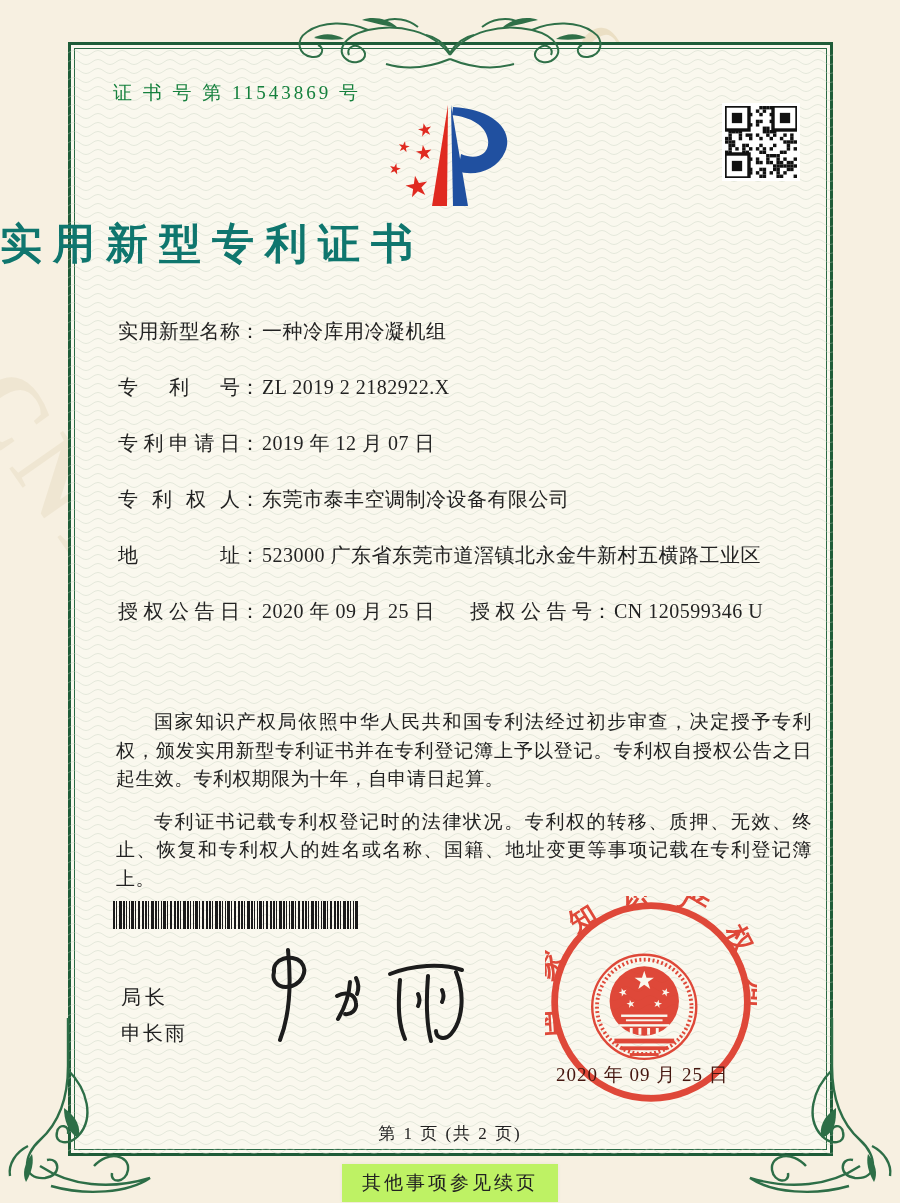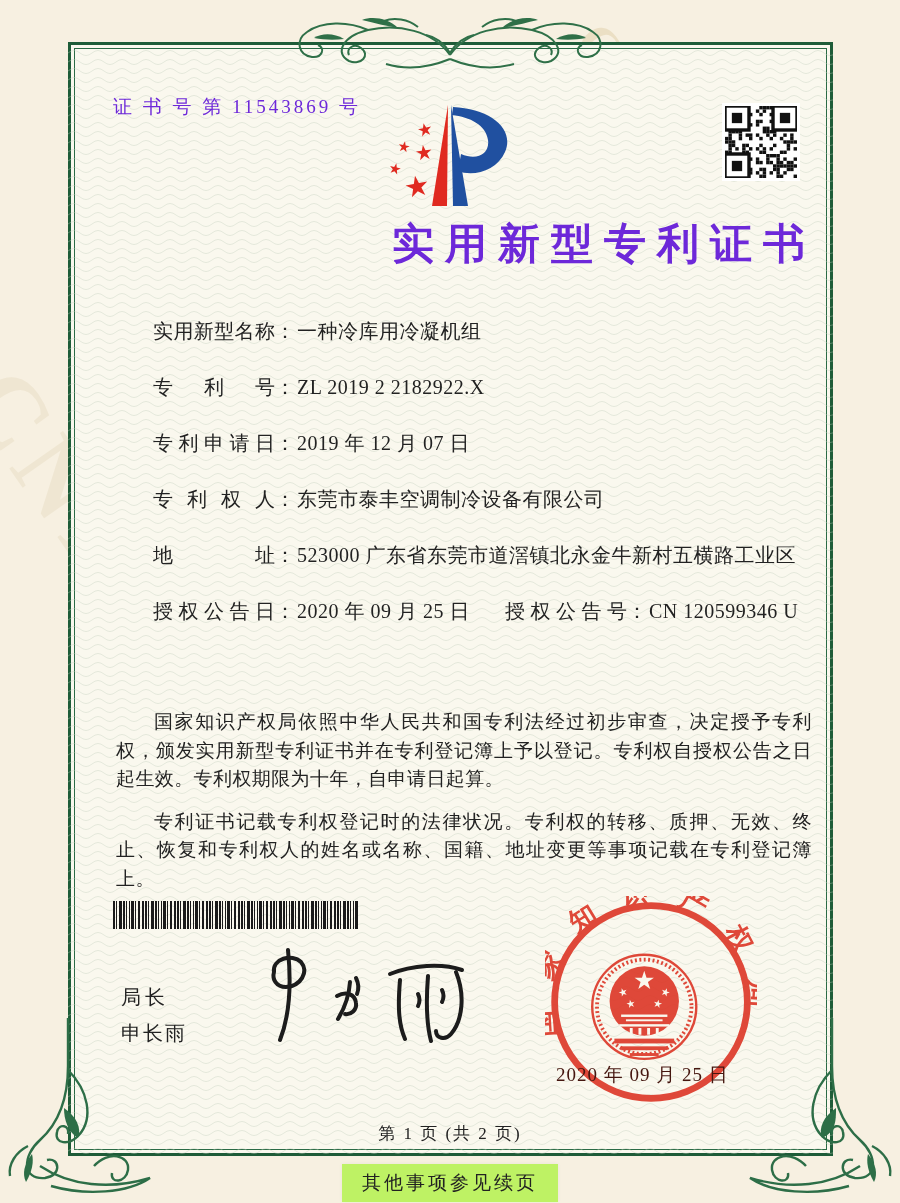--- a/index.html
+++ b/index.html
@@ -7,28 +7,28 @@
         font-family:"Liberation Serif","DejaVu Serif",serif;color:#222;}
   .watermark{position:absolute;font-weight:bold;letter-spacing:10px;pointer-events:none;
              font-family:"Liberation Serif",serif;}
   .wm1{left:545px;top:86px;font-size:56px;color:#ebdfc4;transform:rotate(52deg);}
   .wm2{left:548px;top:330px;font-size:60px;color:#e9dcc0;transform:rotate(54deg);}
   .wm3{left:-88px;top:470px;font-size:100px;color:#efe6d2;transform:rotate(55deg);}
   .frame{position:absolute;left:68px;top:42px;width:765px;height:1114px;
          border:3px solid #1e5c38;background:#faf8ee;box-sizing:border-box;}
   .frame-inner{position:absolute;left:3px;top:3px;right:3px;bottom:3px;border:1px solid #2a6b45;}
   .waves{position:absolute;left:68px;top:42px;width:765px;height:1114px;opacity:.38;pointer-events:none;}
-  .cert-no{position:absolute;left:113px;top:94px;font-size:19px;letter-spacing:3px;color:#6d28d9;}
+  .cert-no{position:absolute;left:113px;top:80px;font-size:19px;letter-spacing:3px;color:#15803d;}
   .logo{position:absolute;left:385px;top:96px;}
   .qr{position:absolute;left:722px;top:103px;background:#fff;padding:3px;}
-  .title{position:absolute;left:0;top:216px;width:816px;text-align:right;font-size:42px;
-         font-weight:700;letter-spacing:11px;color:#6d28d9;}
+  .title{position:absolute;left:0;top:216px;width:816px;text-align:left;font-size:42px;
+         font-weight:700;letter-spacing:11px;color:#0f766e;}
   .fields{position:absolute;left:118px;top:318px;font-size:20px;}
   .frow{height:56px;white-space:nowrap;position:relative;}
-  .flabel{display:inline-block;width:122px;text-align:justify;text-align-last:justify;vertical-align:top;margin-left:35px;}
+  .flabel{display:inline-block;width:122px;text-align:justify;text-align-last:justify;vertical-align:top;}
   .fcolon{display:inline-block;width:22px;}
   .fvalue{letter-spacing:.5px;margin-top:33px;}
   .grant2{position:absolute;left:352px;top:0;}
   .paras{position:absolute;left:102px;top:694px;width:724px;font-size:19px;line-height:28.5px;
          letter-spacing:.4px;text-align:justify;}
   .paras p{margin:14px;text-indent:2em;}
   .barcode{position:absolute;left:113px;top:901px;}
   .signer-title{position:absolute;left:121px;top:984px;font-size:20px;letter-spacing:4px;}
   .signer-name{position:absolute;left:121px;top:1020px;font-size:20px;letter-spacing:2px;text-align:right;}
   .signature{position:absolute;left:252px;top:946px;}

